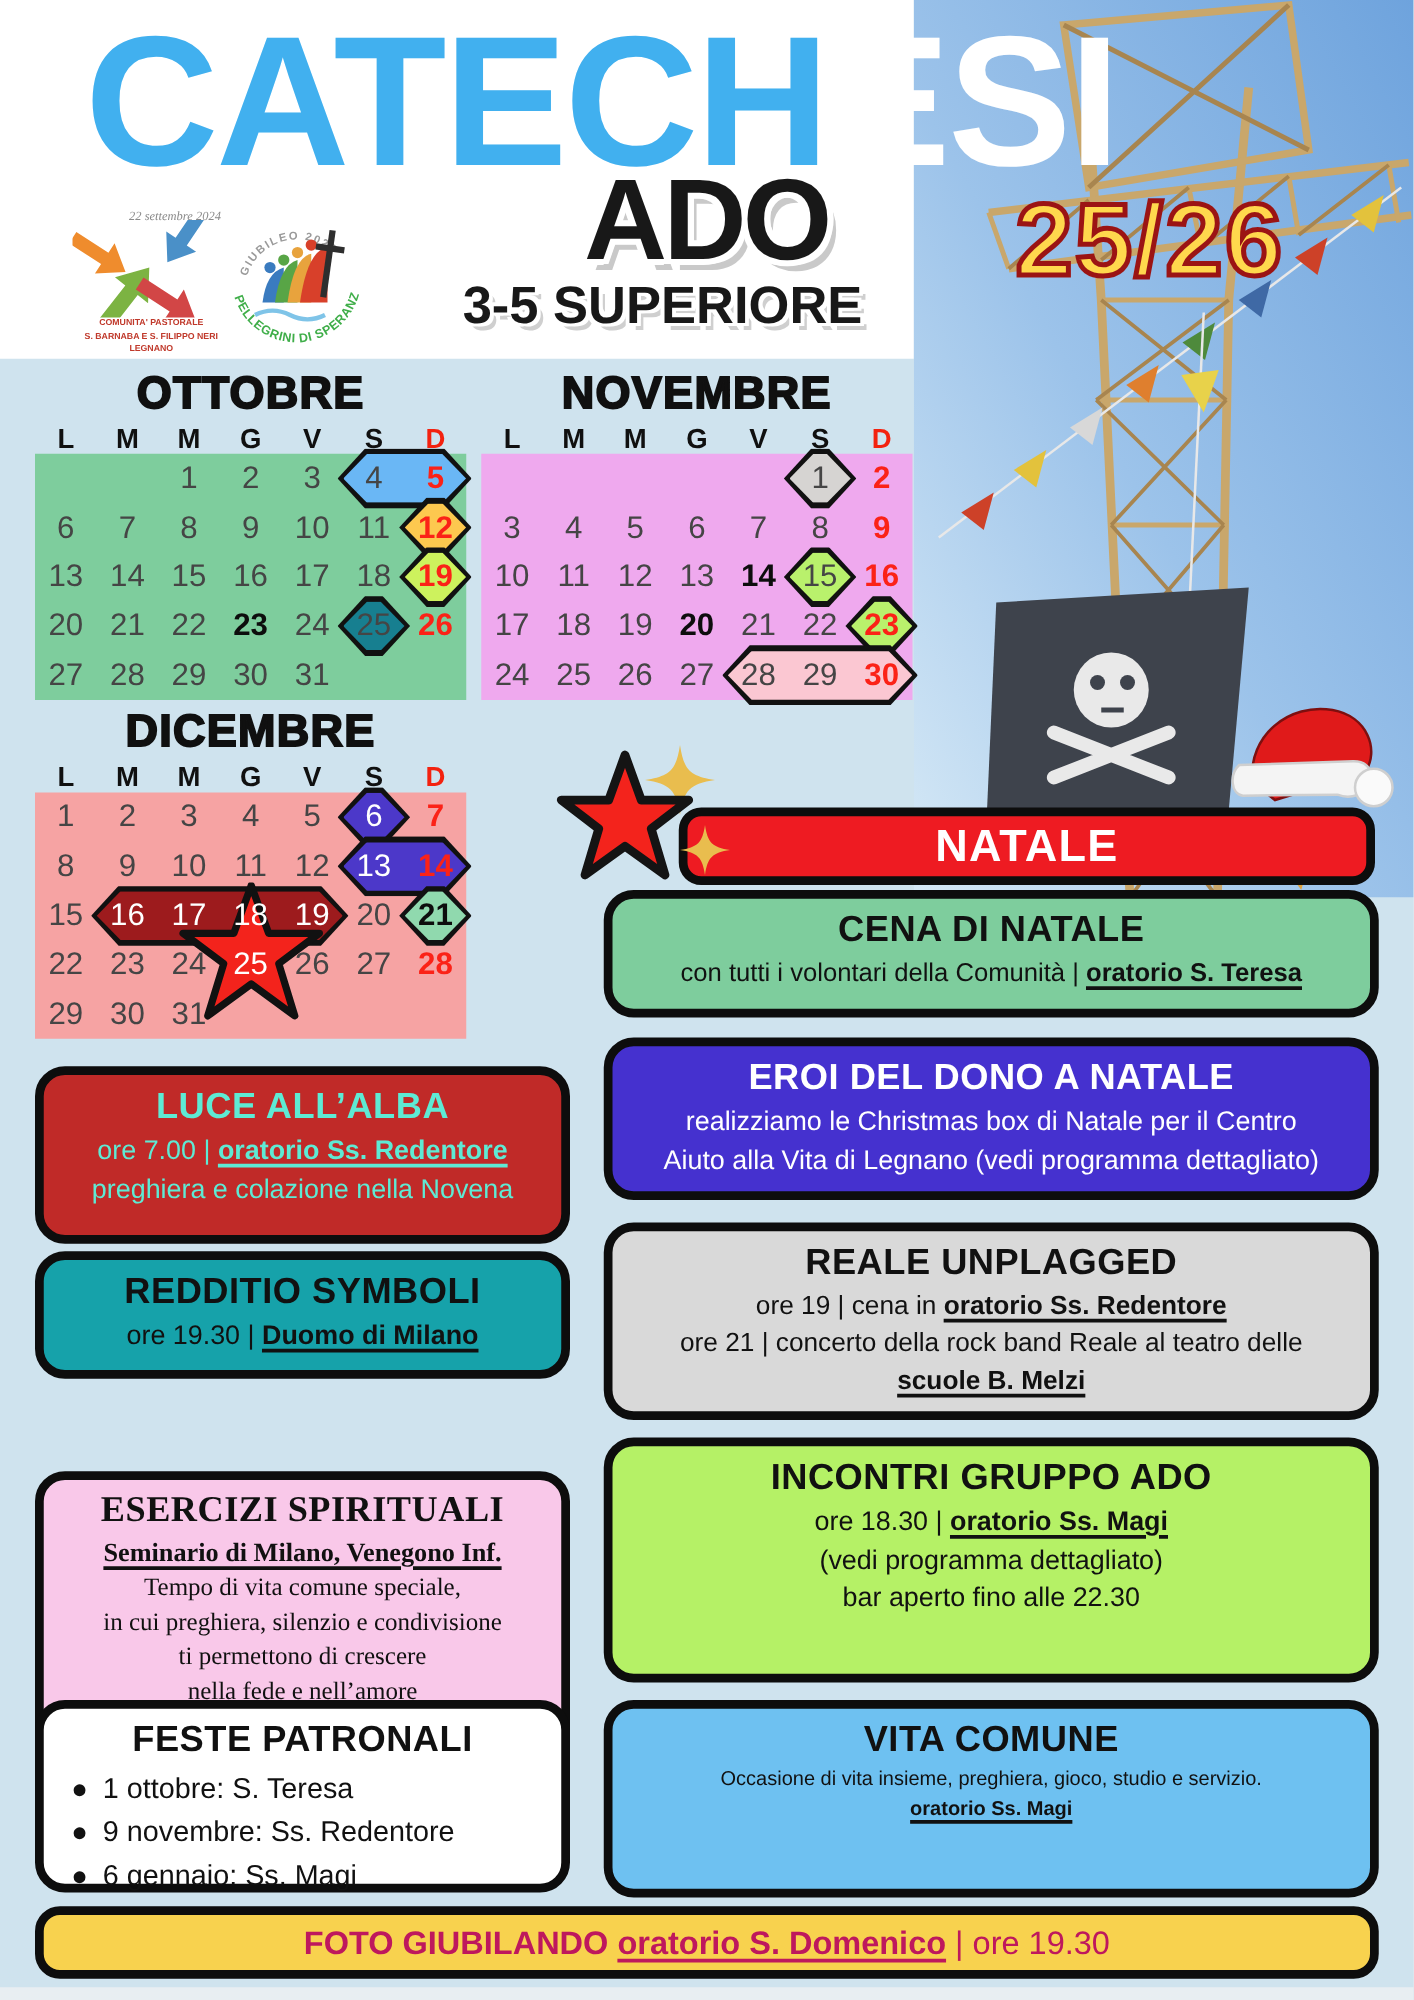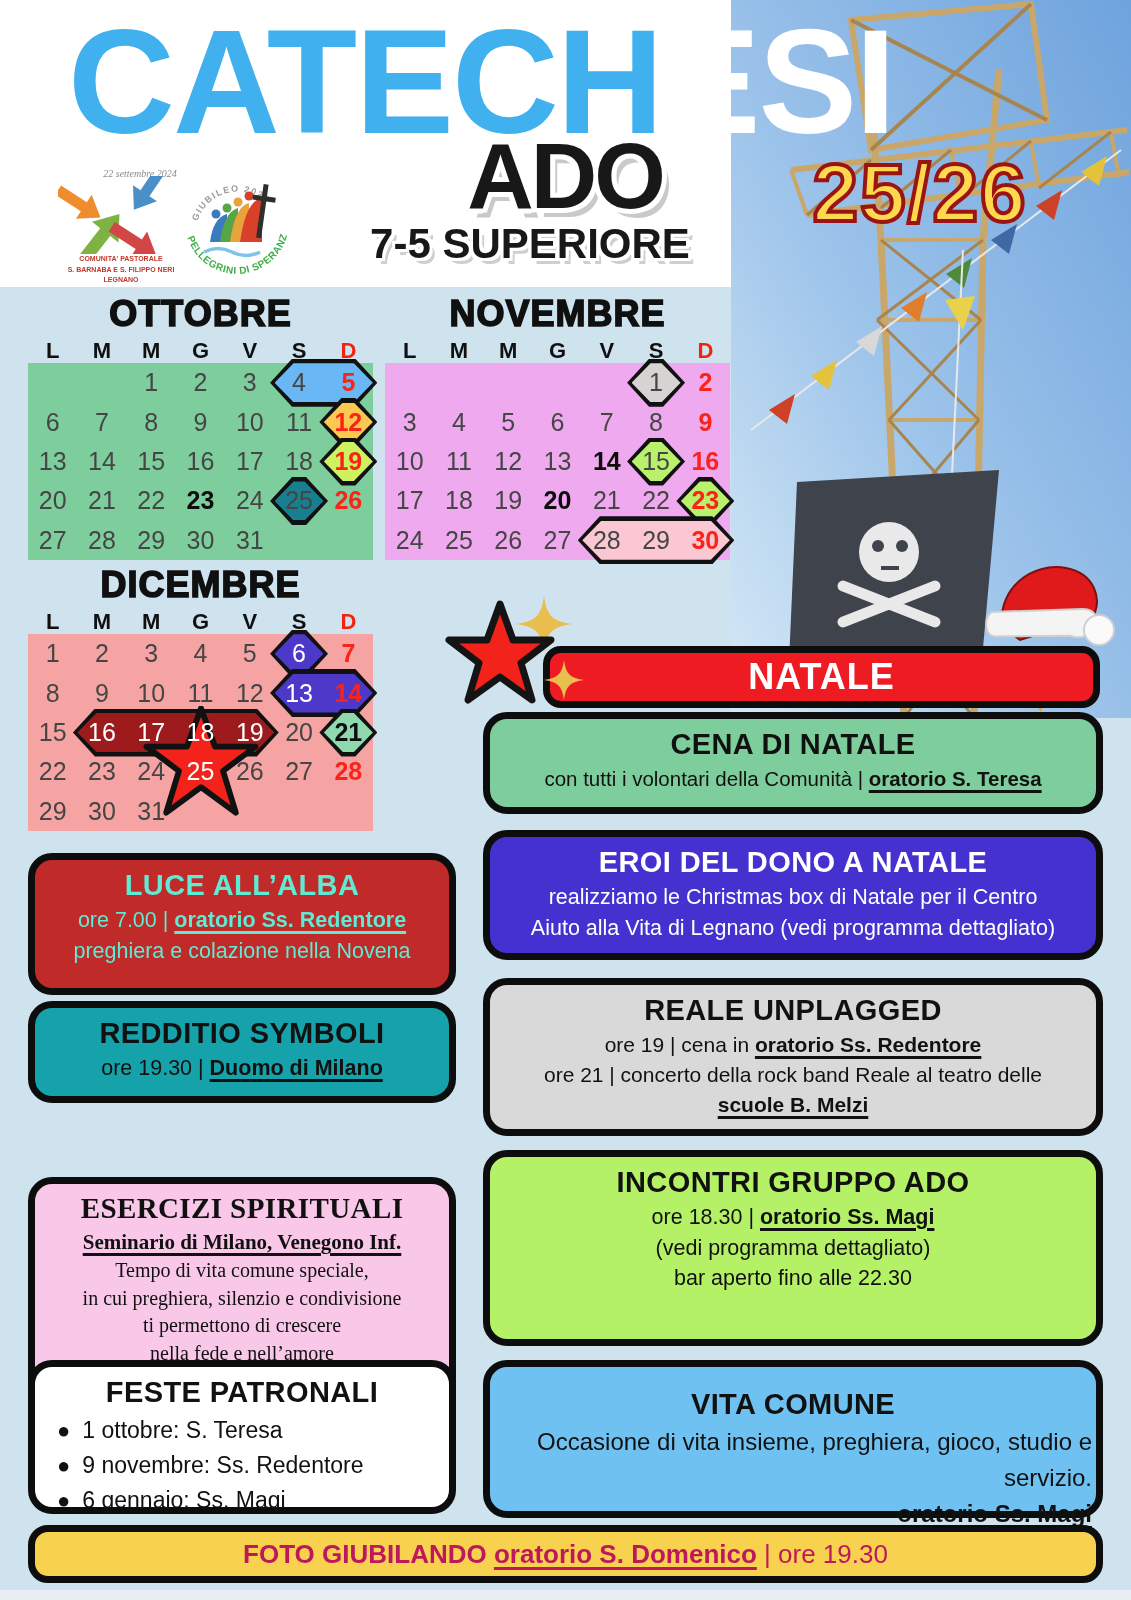--- a/index.html
+++ b/index.html
@@ -57,33 +57,33 @@
   .natale span{color:#fff;font-size:36px;font-weight:bold;letter-spacing:1px;}
   .star-wrap{position:absolute;left:436px;top:590px;z-index:4;}
   .santa{position:absolute;left:980px;top:554px;z-index:5;}
 
   .event{position:absolute;border:7px solid #0d0d0d;border-radius:24px;box-sizing:border-box;
          z-index:2;padding:6px 10px;}
   #ev-cena{left:483px;top:712px;width:620px;height:102px;}
   #ev-eroi{left:483px;top:830px;width:620px;height:130px;}
   #ev-reale{left:483px;top:978px;width:620px;height:158px;}
   #ev-incontri{left:483px;top:1150px;width:620px;height:196px;}
-  #ev-vita{left:483px;top:1360px;width:620px;height:158px;padding:18px 4px;}
+  #ev-vita{left:483px;top:1360px;width:620px;height:158px;padding:6px 4px;}
   #ev-luce{left:28px;top:853px;width:428px;height:142px;}
   #ev-redditio{left:28px;top:1001px;width:428px;height:102px;}
   #ev-esercizi{left:28px;top:1177px;width:428px;height:232px;padding:5px 2px;font-family:Liberation Serif, serif;}
   #ev-feste{left:28px;top:1360px;width:428px;height:154px;}
   #ev-foto{left:28px;top:1525px;width:1075px;height:58px;border-radius:20px;
            display:flex;align-items:center;justify-content:center;padding:0;}
 
   .ev-title{text-align:center;font-size:29px;font-weight:bold;letter-spacing:0.4px;margin:3px 0 3px;}
   .ev-line{text-align:center;font-size:21.5px;line-height:1.42;}
   #ev-cena .ev-line{font-size:20.5px;}
   #ev-reale .ev-line{font-size:21px;}
-  #ev-vita .ev-line{font-size:24px;line-height:1.5;text-align:right;}
+  #ev-vita .ev-line{font-size:16px;line-height:1.5;}
   #ev-esercizi .ev-line{font-size:20px;line-height:1.38;}
   #ev-esercizi .ev-line:first-child{font-size:21px;}
   #ev-foto .ev-line{font-size:26px;}
   .seg-b{font-weight:bold;}
   .seg-u{font-weight:bold;text-decoration:underline;text-decoration-thickness:2.5px;text-underline-offset:4px;}
   .ev-bullets{margin:6px 0 0 12px;}
   .ev-bullet{display:flex;align-items:center;gap:12px;font-size:23px;margin:8px 0;}
   .dot{font-size:22px;line-height:1;}
 </style>
 </head>
@@ -137,21 +137,21 @@
         <circle cx="147" cy="546" r="6" fill="#3e434c"></circle>
         <circle cx="171" cy="546" r="6" fill="#3e434c"></circle>
         <path d="M150,568 L168,568" stroke="#3e434c" stroke-width="4"></path>
         <path d="M112,586 L204,622 M204,586 L112,622" stroke="#e9e9e9" stroke-width="11" stroke-linecap="round"></path>
       </g>
     </svg>
   </div>
 
   <div class="big-title"><span class="t-blue">CATECH</span><span class="t-white">ESI</span></div>
   <div class="ado">ADO</div>
-  <div class="grade">7-5 SUPERIORE</div>
+  <div class="grade">3-5 SUPERIORE</div>
   <div class="year">25/26</div>
 
   <div class="logo1-script">22 settembre 2024</div>
   <div class="logo1">
     <svg width="122" height="78" viewBox="0 0 122 78">
       <g>
         <path d="M0,10 H34 V0 L56,16 L34,32 V22 H0 Z" fill="#7cb342" transform="translate(12,74) rotate(-52) scale(1.05)"></path>
         <path d="M0,10 H34 V0 L56,16 L34,32 V22 H0 Z" fill="#ef8c2d" transform="translate(8,2) rotate(33) scale(0.9)"></path>
         <path d="M0,10 H34 V0 L56,16 L34,32 V22 H0 Z" fill="#4a90c8" transform="translate(116,0) rotate(124) scale(0.9)"></path>
         <path d="M0,10 H34 V0 L56,16 L34,32 V22 H0 Z" fill="#d24646" transform="translate(62,38) rotate(33) scale(0.95)"></path>

